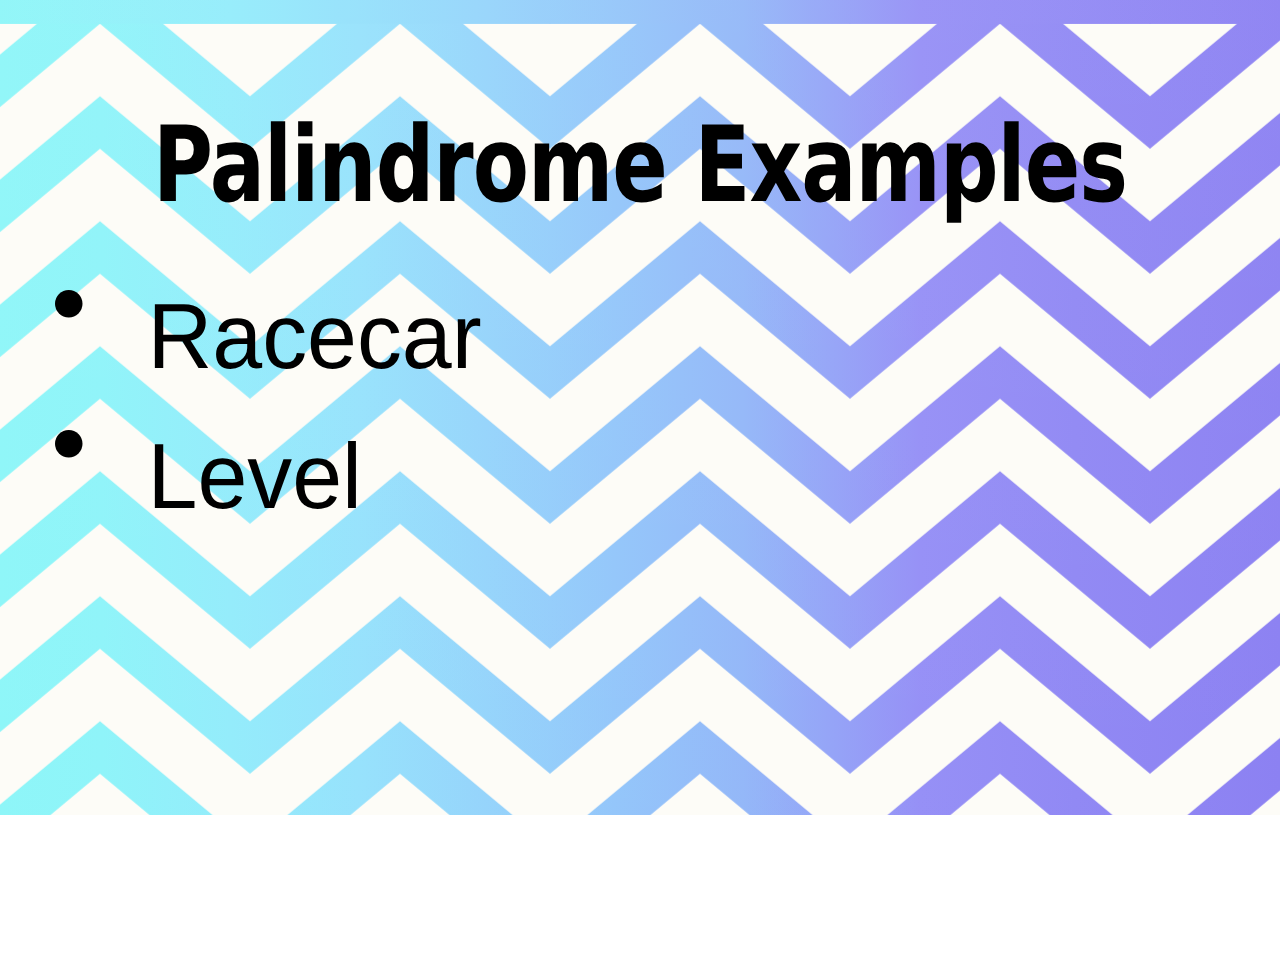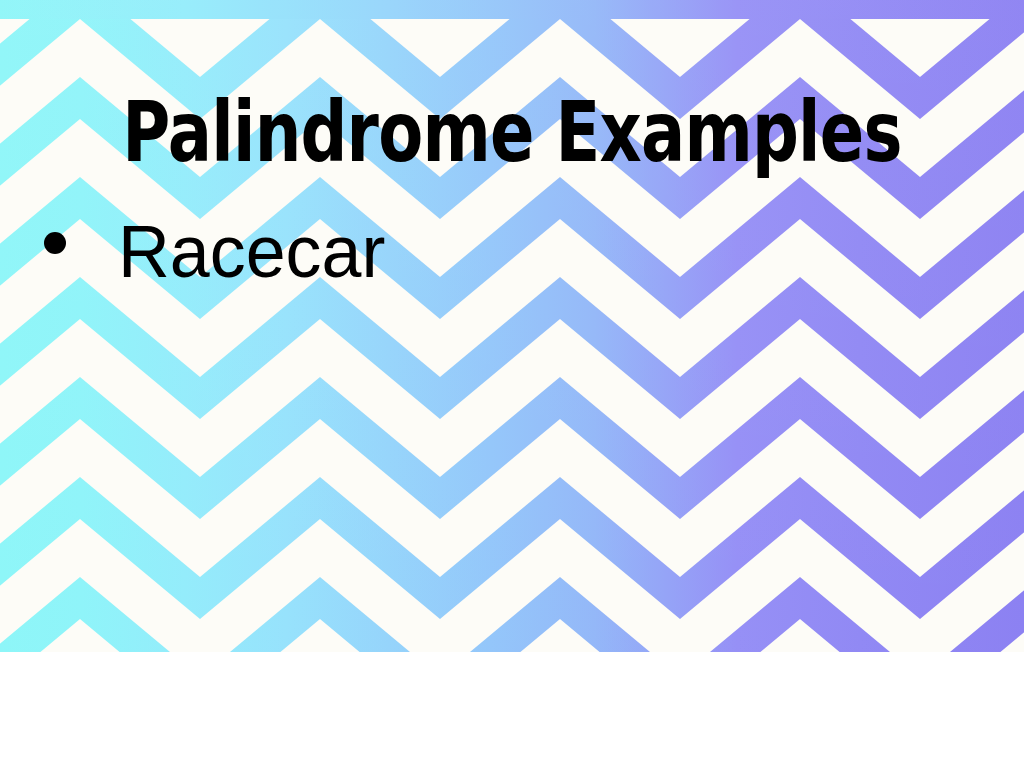--- a/index.html
+++ b/index.html
@@ -108,21 +108,21 @@
     padding: 0;
     list-style: none;
   }
 
   .bullet-item {
     position: relative;
     height: 112px;
     padding-left: 118px;
     box-sizing: border-box;
     display: flex;
-    align-items: center;
+    align-items: flex-end;
   }
 
   .bullet-dot {
     position: absolute;
     left: 44px;
     top: 36px;
     width: 22px;
     height: 22px;
     background: #000000;
     border-radius: 50%;
@@ -174,18 +174,22 @@
 
     <ul id="bullet-list">
 
       <li class="bullet-item">
         <span class="bullet-dot"></span>
         <span class="bullet-label">Racecar</span>
       </li>
 
 
 
+      <li class="bullet-item">
+        <span class="bullet-dot"></span>
+        <span class="bullet-label">Level</span>
+      </li>
 
 
     </ul>
 
   </div>
 </div>
 
 </body></html>

